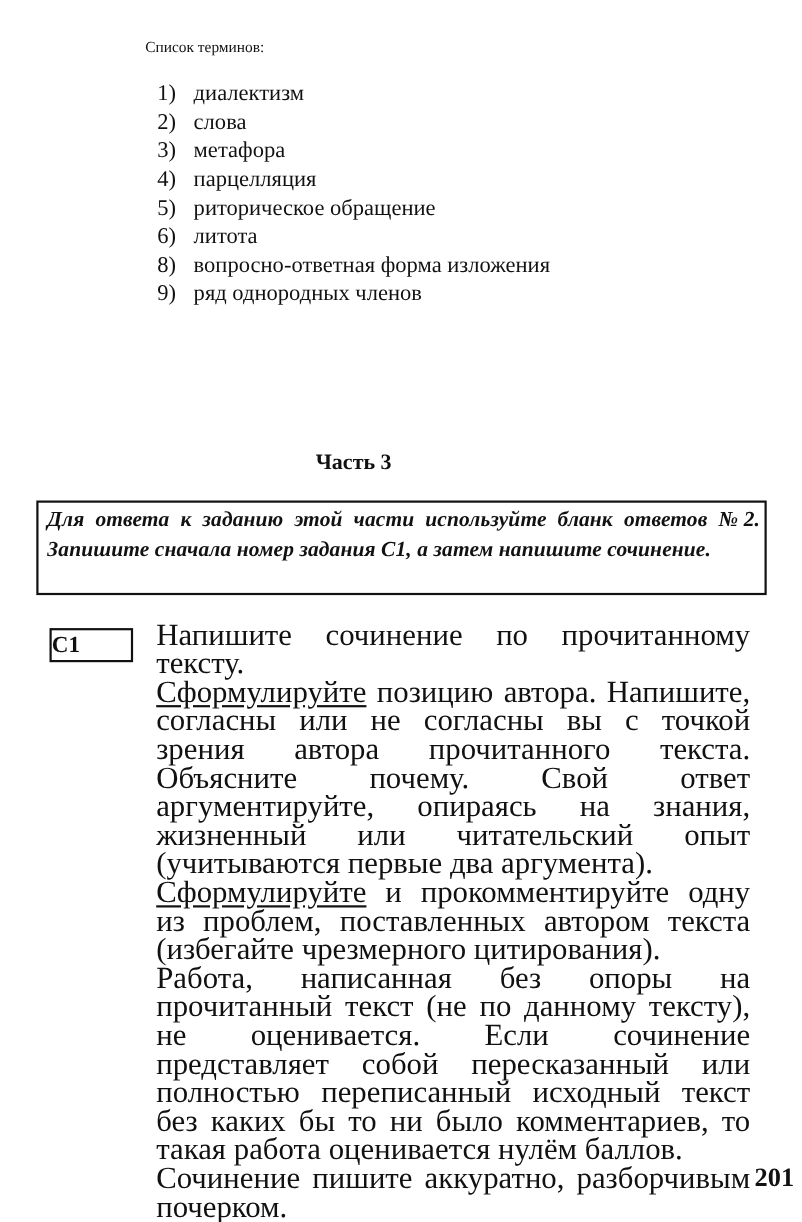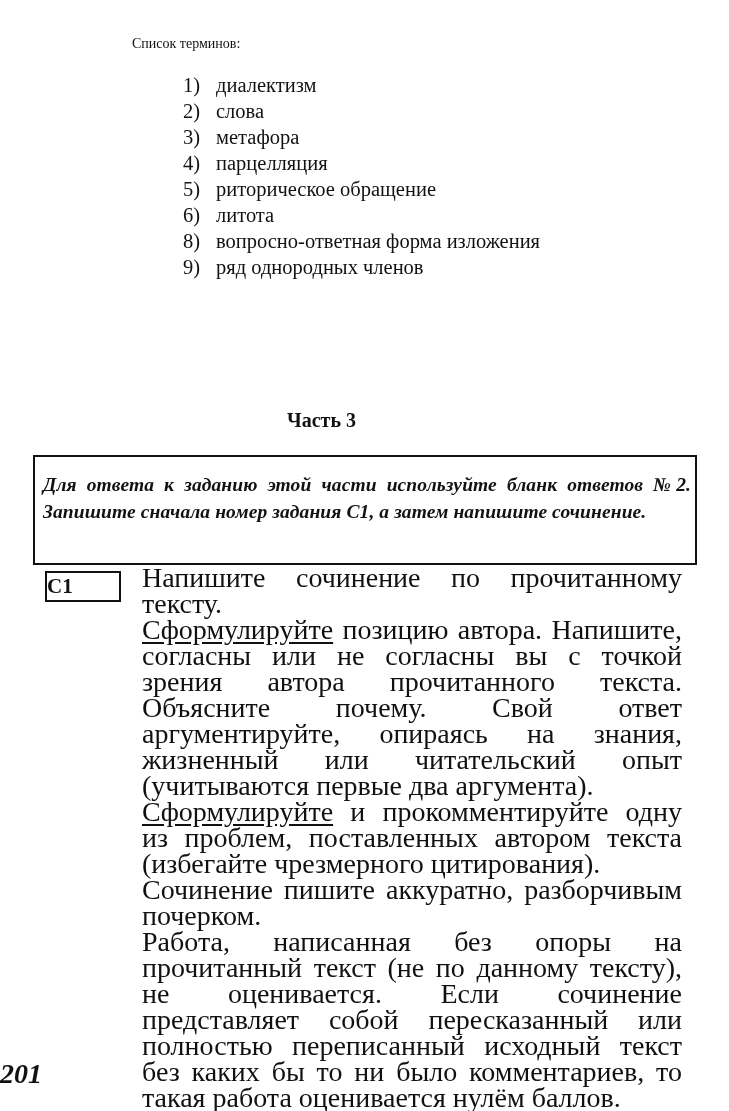--- a/index.html
+++ b/index.html
@@ -4,41 +4,41 @@
 <style>
   html, body { margin: 0; padding: 0; background: #ffffff; }
   body {
     width: 729px; height: 1111px; position: relative; overflow: hidden;
     font-family: "Liberation Serif", "DejaVu Serif", serif;
     color: #111111;
   }
   .abs { position: absolute; }
   .terms-title { left: 132px; top: 31px; font-size: 14px; line-height: 26px; }
   .terms-list { left: 143px; top: 72px; margin: 0; padding: 0; list-style: none; }
-  .terms-list li { font-size: 20.5px; line-height: 26px; height: 26px; white-space: nowrap; margin-left: 40px; }
+  .terms-list li { font-size: 20.5px; line-height: 26px; height: 26px; white-space: nowrap; }
   .terms-list .num { display: inline-block; width: 33px; }
   .part-title { left: 0; width: 643px; top: 407px; text-align: center; font-weight: bold; font-size: 20px; line-height: 26px; }
   .instr-box {
     left: 33px; top: 455px; width: 652px; height: 82px;
     border: 2px solid #111; box-sizing: content-box;
-    padding: 12px 4px;
+    padding: 0 4px;
   }
   .instr-text {
     font-weight: bold; font-style: italic; font-size: 19.5px; line-height: 26.5px;
     text-align: justify; margin: 3px 0 0 4px; letter-spacing: 0.1px;
   }
   .task-box {
     left: 45px; top: 571px; width: 72px; height: 27px;
     border: 2px solid #111; text-align: left;
     font-weight: bold; font-size: 21px; line-height: 27px;
   }
   .task-body { left: 142px; top: 565px; width: 540px; }
   .task-body p { margin: 0; font-size: 28px; line-height: 26px; text-align: justify; }
   .u { text-decoration: underline; text-underline-offset: 3px; }
-  .page-num { left: 0; width: 722px; top: 1058px; text-align: left; font-weight: bold; font-size: 28px; font-style: italic; }
+  .page-num { left: 0; width: 722px; top: 1058px; text-align: right; font-weight: bold; font-size: 24px; }
 </style>
 </head>
 <body>
 
 <div class="abs terms-title">Список терминов:</div>
 
 <ol class="abs terms-list">
   <li><span class="num">1)</span><span>диалектизм</span></li>
   <li><span class="num">2)</span><span>слова</span></li>
   <li><span class="num">3)</span><span>метафора</span></li>
@@ -54,17 +54,17 @@
 <div class="abs instr-box">
   <p class="instr-text">Для ответа к заданию этой части используйте бланк ответов №2. Запишите сначала номер задания С1, а затем напишите сочинение.</p>
 </div>
 
 <div class="abs task-box">С1</div>
 
 <div class="abs task-body">
   <p>Напишите сочинение по прочитанному тексту.</p>
   <p><span class="u">Сформулируйте</span><span> позицию автора. Напишите, согласны или не согласны вы с точкой зрения автора прочитанного текста. Объясните почему. Свой ответ аргументируйте, опираясь на знания, жизненный или читательский опыт (учитываются первые два аргумента).</span></p>
   <p><span class="u">Сформулируйте</span><span> и прокомментируйте одну из проблем, поставленных автором текста (избегайте чрезмерного цитирования).</span></p>
+  <p>Работа, написанная без опоры на прочитанный текст (не по данному тексту), не оценивается. Если сочинение представляет собой пересказанный или полностью переписанный исходный текст без каких бы то ни было комментариев, то такая работа оценивается нулём баллов.</p>
   <p>Сочинение пишите аккуратно, разборчивым почерком.</p>
-  <p>Работа, написанная без опоры на прочитанный текст (не по данному тексту), не оценивается. Если сочинение представляет собой пересказанный или полностью переписанный исходный текст без каких бы то ни было комментариев, то такая работа оценивается нулём баллов.</p>
 </div>
 
 <div class="abs page-num">201</div>
 
 </body></html>

